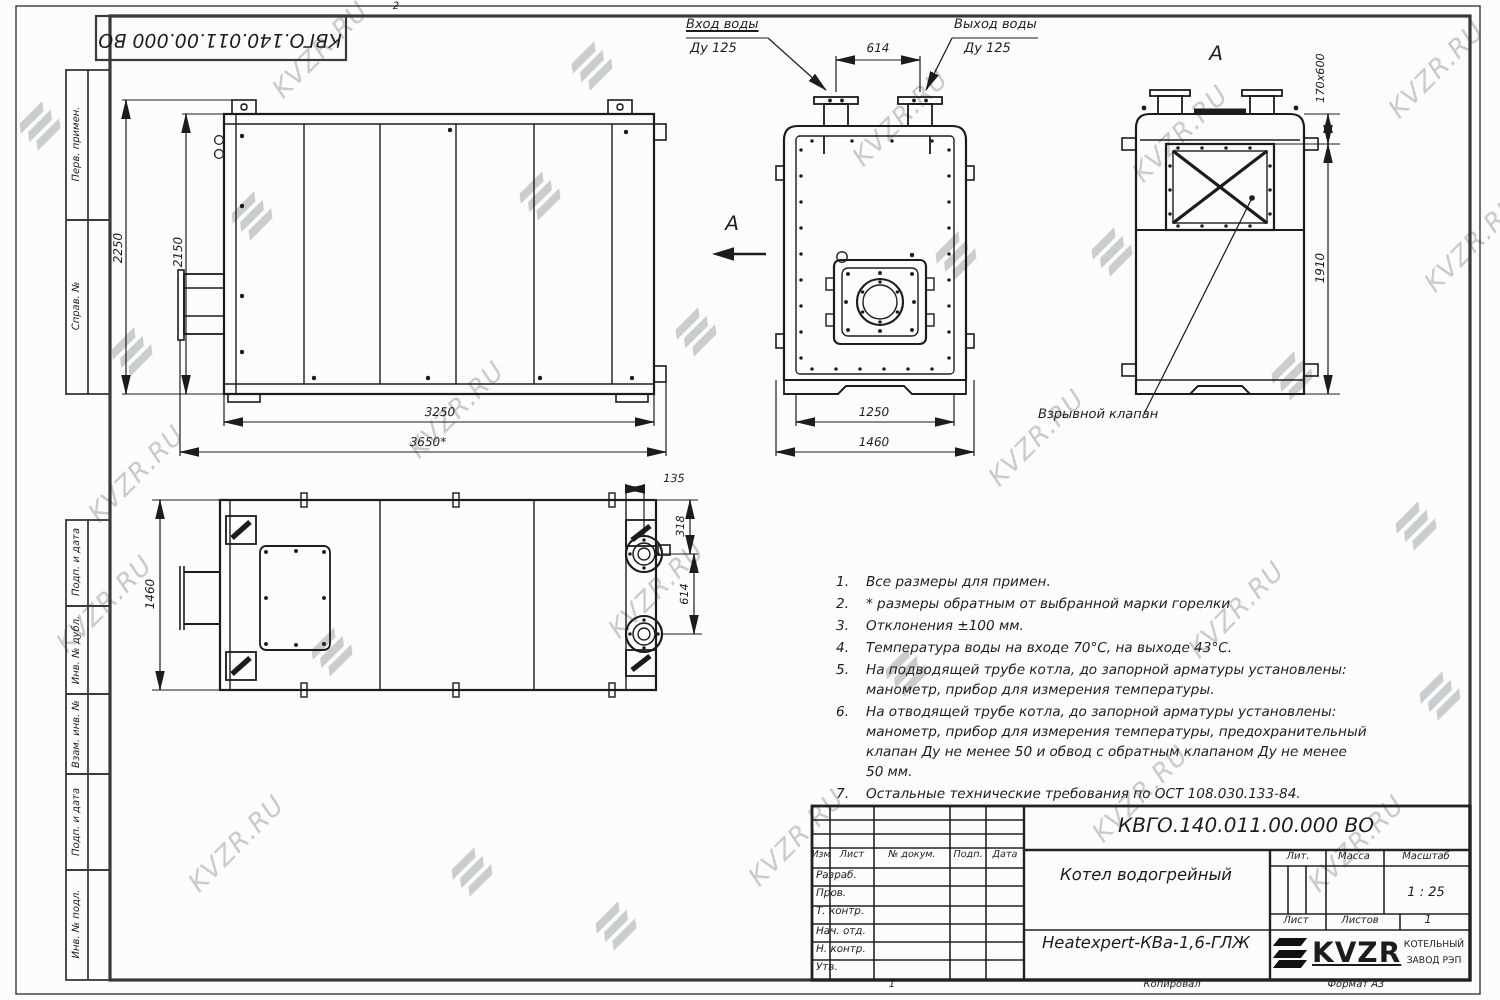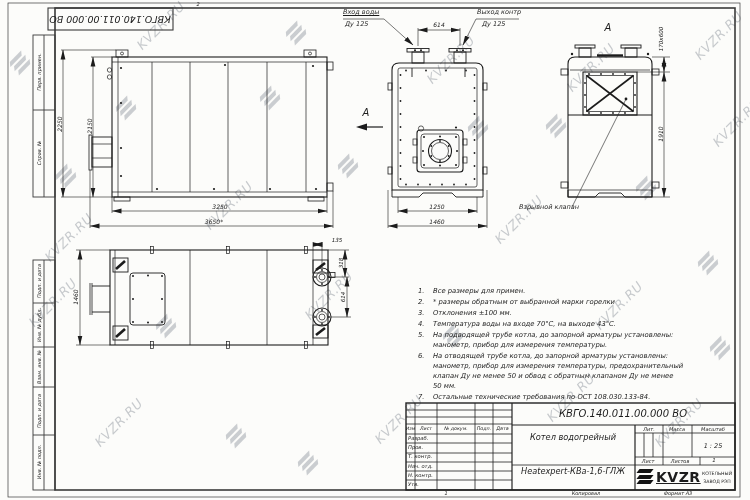--- a/index.html
+++ b/index.html
@@ -427,21 +427,21 @@
   <span class="lbl r90" style="left:39px;top:72px;font-size:5px;">Перв. примен.</span>
   <span class="lbl r90" style="left:39px;top:153px;font-size:5px;">Справ. №</span>
   <span class="lbl r90" style="left:39px;top:281px;font-size:5px;">Подп. и дата</span>
   <span class="lbl r90" style="left:39px;top:325px;font-size:5px;">Инв. № дубл.</span>
   <span class="lbl r90" style="left:39px;top:367px;font-size:5px;">Взам. инв. №</span>
   <span class="lbl r90" style="left:39px;top:411px;font-size:5px;">Подп. и дата</span>
   <span class="lbl r90" style="left:39px;top:462px;font-size:5px;">Инв. № подл.</span>
 
   <span class="lbl" style="left:343px;top:9px;font-size:6.5px;text-decoration:underline;">Вход воды</span>
   <span class="lbl" style="left:345px;top:21px;font-size:6.5px;">Ду 125</span>
-  <span class="lbl" style="left:477px;top:9px;font-size:6.5px;">Выход контр</span>
+  <span class="lbl" style="left:477px;top:9px;font-size:6.5px;">Выход воды</span>
   <span class="lbl" style="left:482px;top:21px;font-size:6.5px;">Ду 125</span>
   <span class="lbl ctr" style="left:439px;top:25px;font-size:6px;">614</span>
 
   <span class="lbl r90" style="left:60px;top:124px;font-size:6px;">2250</span>
   <span class="lbl r90" style="left:90px;top:126px;font-size:6px;">2150</span>
   <span class="lbl ctr" style="left:220px;top:207px;font-size:6px;">3250</span>
   <span class="lbl ctr" style="left:214px;top:222px;font-size:6px;">3650*</span>
 
   <span class="lbl ctr" style="left:437px;top:207px;font-size:6px;">1250</span>
   <span class="lbl ctr" style="left:437px;top:222px;font-size:6px;">1460</span>

